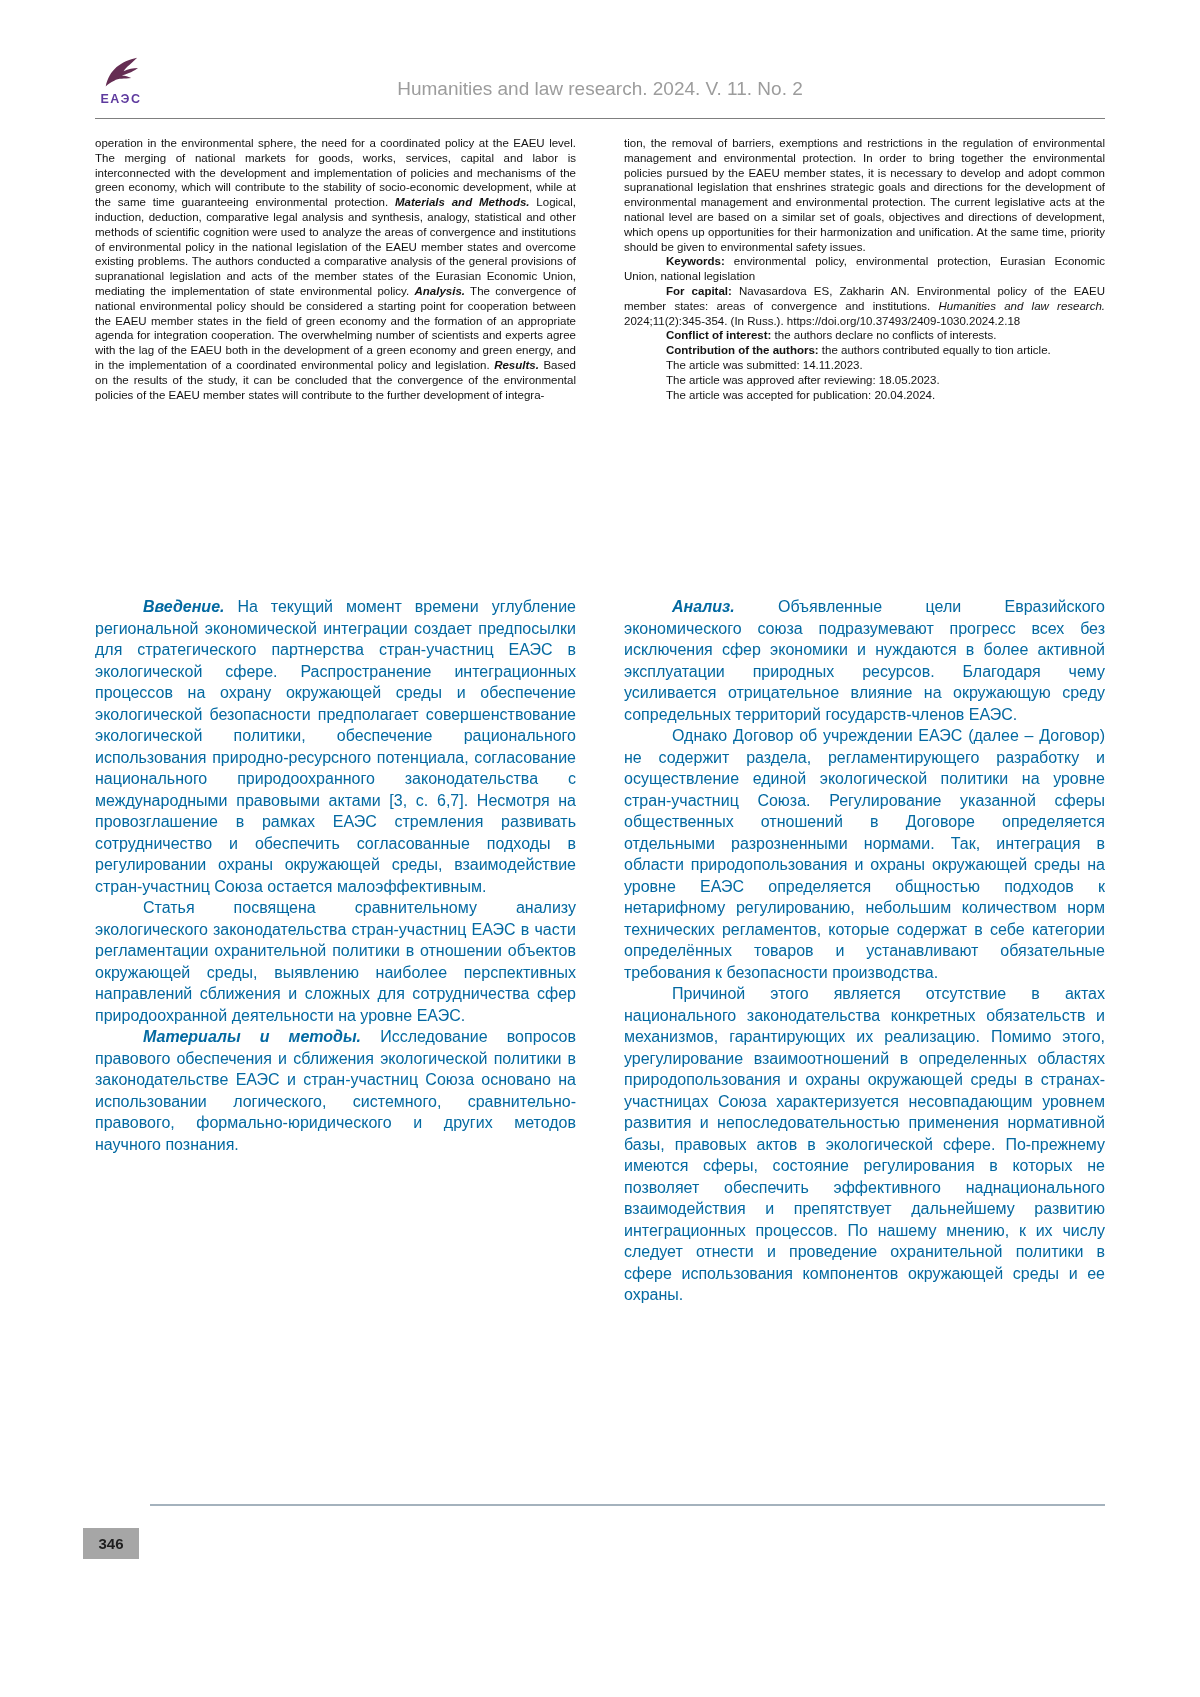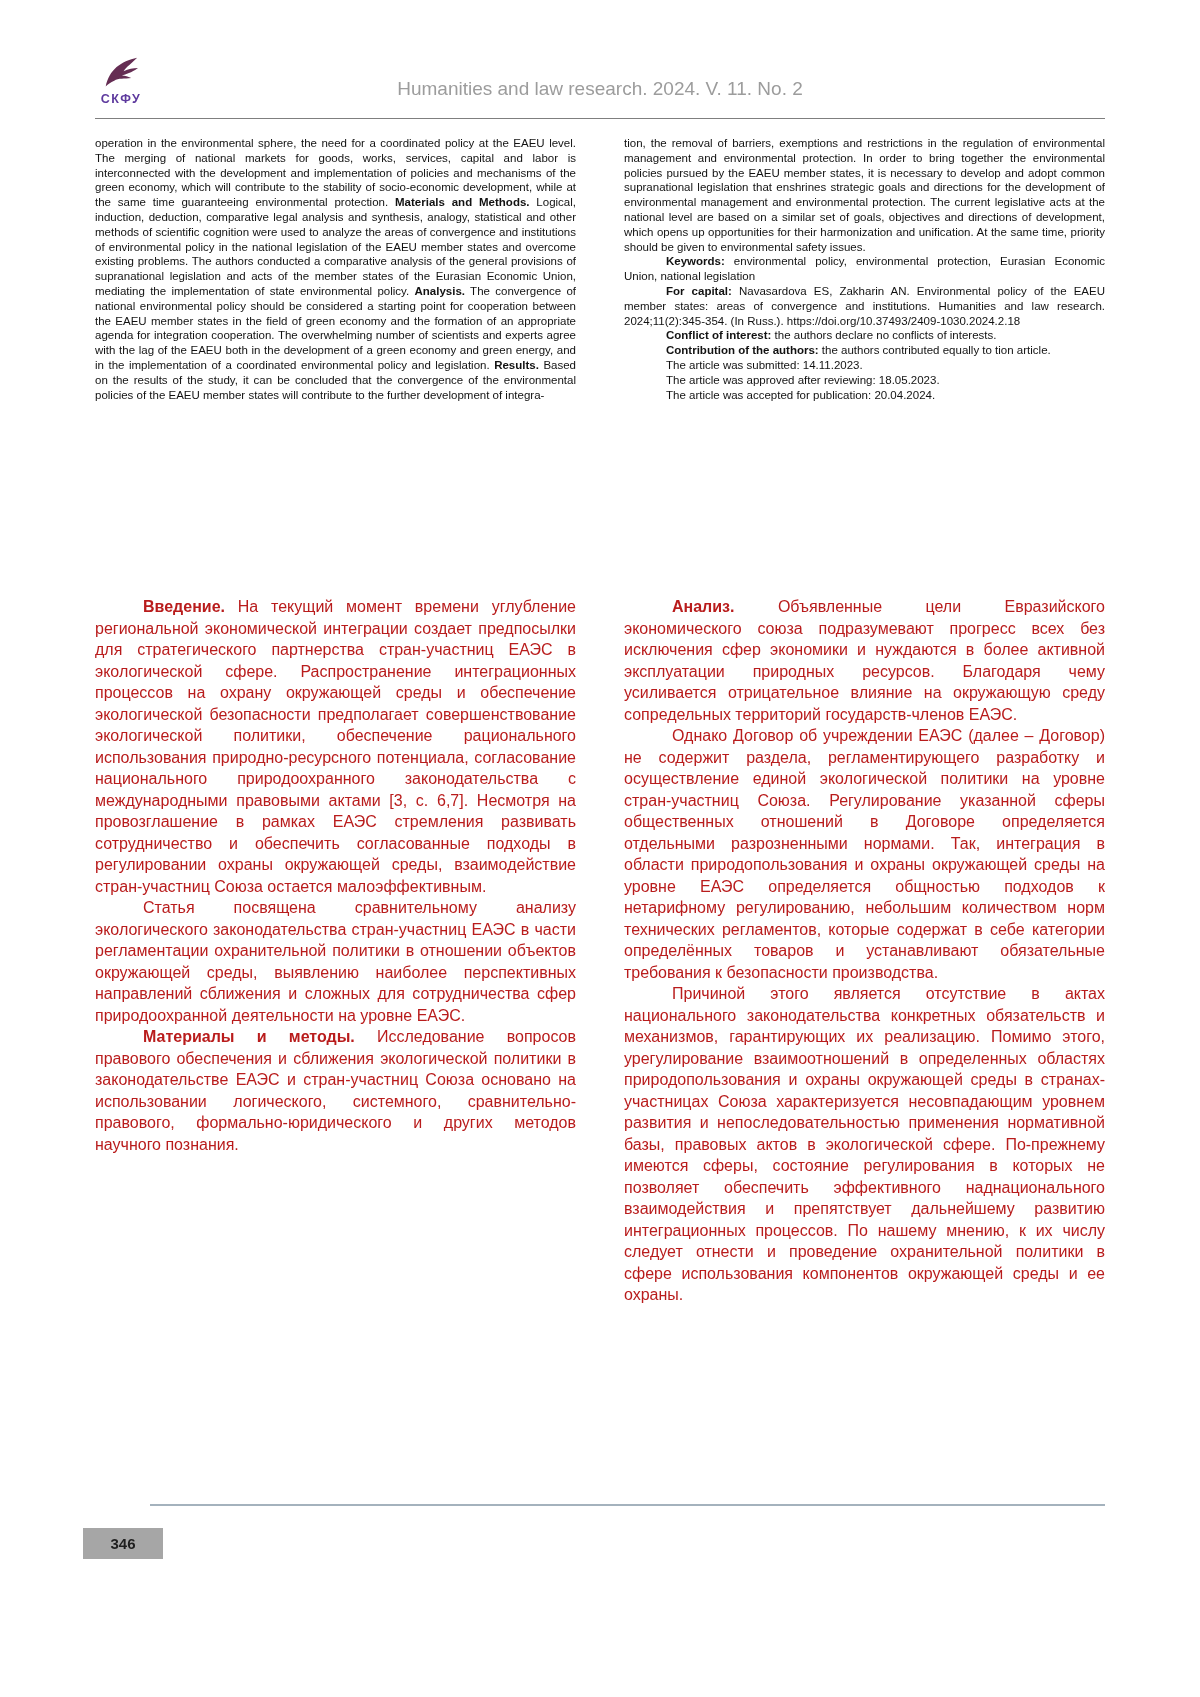--- a/index.html
+++ b/index.html
@@ -13,42 +13,42 @@
   .logo-text { font-size:12.5px; font-weight:bold; color:#5e3a9e; letter-spacing:1.5px; margin-top:2px; }
   .journal-title { position:absolute; left:0; right:0; top:78px; text-align:center; font-size:19px; color:#9c9c9c; }
   .header-rule { position:absolute; left:95px; right:95px; top:118px; height:1px; background:#7f7f7f; }
 
   
   .abstract-row, .body-row { position:absolute; left:95px; right:95px; display:flex; gap:48px; }
   .abstract-row { top:136px; }
   .body-row { top:596px; }
   .col { width:481px; flex:0 0 481px; }
   .abstract-col { font-size:11.5px; line-height:14.8px; text-align:justify; color:#121212; }
-  .body-col { font-size:16px; line-height:21.5px; text-align:justify; color:#b91c1c; }
+  .body-col { font-size:16px; line-height:21.5px; text-align:justify; color:#0369a1; }
   .para { margin:0; }
   .abstract-col .para.indent { text-indent:42px; }
   .body-col .para.indent { text-indent:48px; }
   .bold { font-weight:bold; }
-  .italic { }
+  .italic { font-style:italic; }
 
   
   .footer-rule { position:absolute; left:150px; right:95px; top:1504px; height:2px; background:#a4b2bd; }
-  .page-number { position:absolute; left:83px; top:1528px; width:80px; height:31px; background:#a6a6a6; color:#1f1f1f; font-size:15px; font-weight:bold; display:flex; align-items:center; justify-content:center; }
+  .page-number { position:absolute; left:83px; top:1528px; width:56px; height:31px; background:#a6a6a6; color:#1f1f1f; font-size:15px; font-weight:bold; display:flex; align-items:center; justify-content:center; }
 </style>
 </head>
 <body>
 
 <div class="page">
 
   <header>
     <div class="logo">
       <svg viewBox="0 0 44 40" aria-hidden="true">
         <path fill="#652d53" d="M4 36 C8 16 22 6 41 2 C33 10 29 12 25 18 C31 15 36 14 42 14 C34 20 28 21 23 23 C27 23 30 24 34 26 C26 27 19 26 14 29 C10 31 6 33 4 36 Z"></path>
       </svg>
-      <div class="logo-text">СКФУ</div>
+      <div class="logo-text">ЕАЭС</div>
     </div>
     <div class="journal-title">Humanities and law research. 2024. V. 11. No. 2</div>
     <div class="header-rule"></div>
   </header>
 
   <main>
     <div class="abstract-row">
       <div class="col abstract-col">
           <p class="para"><span>operation in the environmental sphere, the need for a coordinated policy at the EAEU level. The merging of national markets for goods, works, services, capital and labor is interconnected with the development and implementation of policies and mechanisms of the green economy, which will contribute to the stability of socio-economic development, while at the same time guaranteeing environmental protection. </span><span class="bold italic">Materials and Methods.</span><span> Logical, induction, deduction, comparative legal analysis and synthesis, analogy, statistical and other methods of scientific cognition were used to analyze the areas of convergence and institutions of environmental policy in the national legislation of the EAEU member states and overcome existing problems. The authors conducted a comparative analysis of the general provisions of supranational legislation and acts of the member states of the Eurasian Economic Union, mediating the implementation of state environmental policy. </span><span class="bold italic">Analysis.</span><span> The convergence of national environmental policy should be considered a starting point for cooperation between the EAEU member states in the field of green economy and the formation of an appropriate agenda for integration cooperation. The overwhelming number of scientists and experts agree with the lag of the EAEU both in the development of a green economy and green energy, and in the implementation of a coordinated environmental policy and legislation. </span><span class="bold italic">Results.</span><span> Based on the results of the study, it can be concluded that the convergence of the environmental policies of the EAEU member states will contribute to the further development of integra-</span></p>
         </div>

